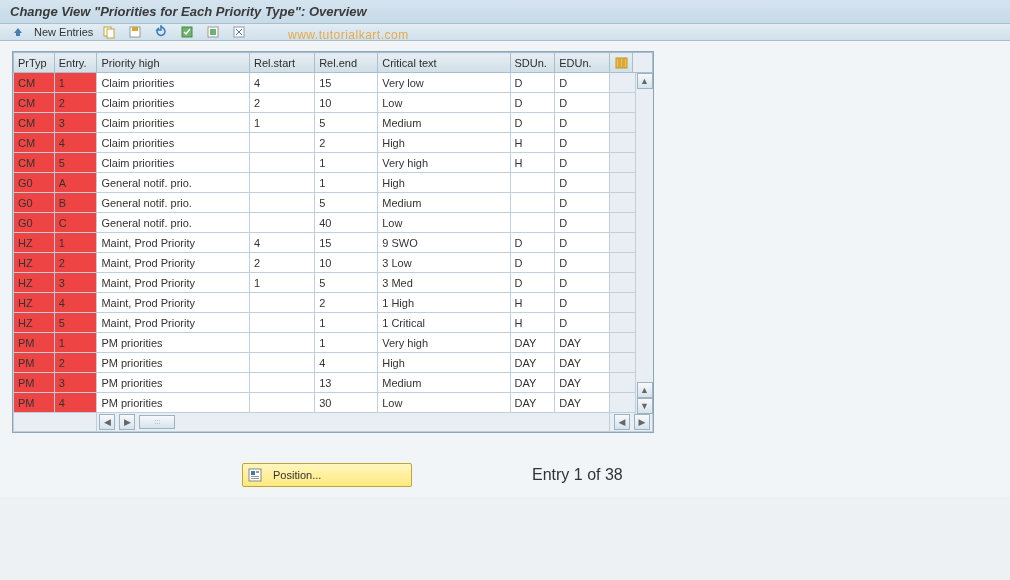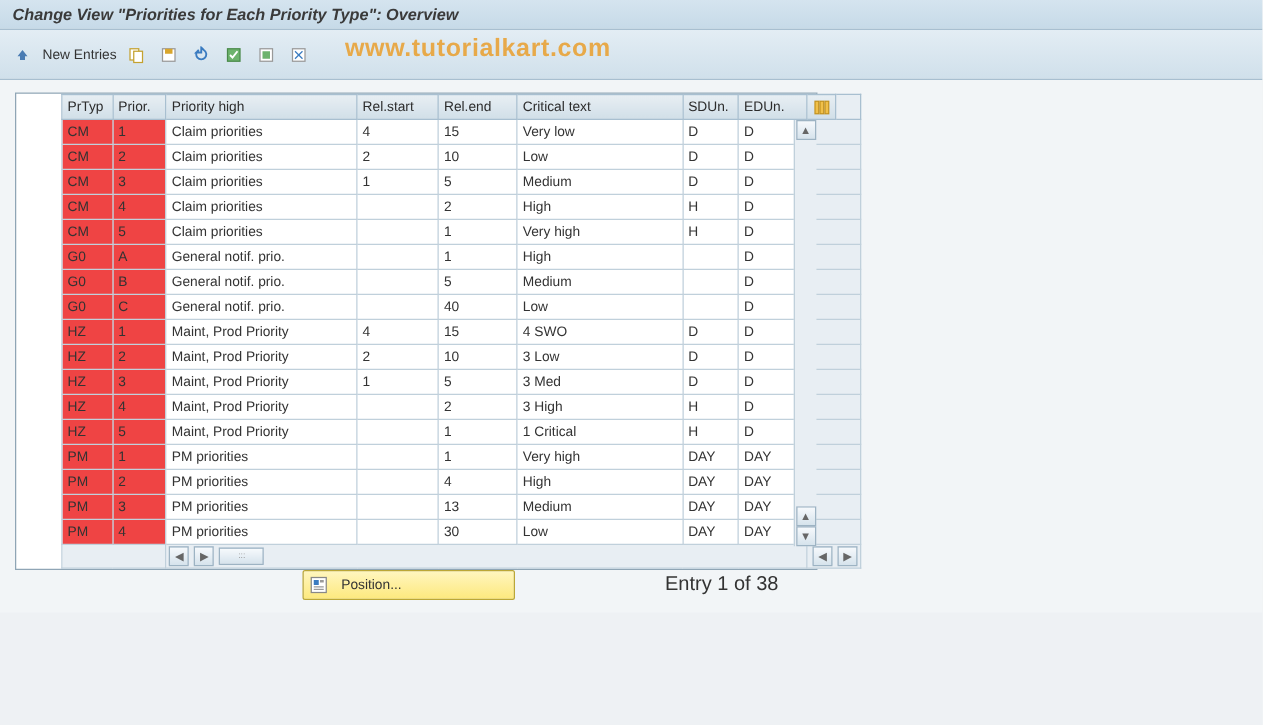--- a/index.html
+++ b/index.html
@@ -19,62 +19,61 @@
       padding: 4px 10px;
       font-weight: bold;
       font-style: italic;
       font-size: 13px;
       color: #3a3a3a;
     }
     .toolbar {
       background: linear-gradient(#e3edf4, #d0e0eb);
       border-bottom: 1px solid #a8bfd0;
       padding: 3px 8px;
-      height: 40px;
+      height: 17px;
       display: flex;
       align-items: center;
       gap: 6px;
       position: relative;
     }
     .toolbar .tb-btn {
       width: 20px;
       height: 20px;
       border: 1px solid transparent;
       display: flex;
       align-items: center;
       justify-content: center;
       cursor: pointer;
       border-radius: 2px;
     }
     .watermark {
       position: absolute;
-      left: 276px;
+      left: 288px;
       top: 4px;
       color: #e9a338;
-      font-size: 20px;
+      font-size: 12px;
       letter-spacing: 0.5px;
-      font-weight: bold;
+      font-weight: normal;
       opacity: 0.9;
       pointer-events: none;
     }
     .content-area {
       padding: 10px 12px;
       background: #f2f5f7;
     }
     .table-wrapper {
       border: 1px solid #8fa5b5;
       background: #fff;
       width: 642px;
       position: relative;
     }
     table {
       border-collapse: collapse;
       width: 100%;
       table-layout: fixed;
-      margin-left: 36px;
     }
     th {
       background: linear-gradient(#e7eef3, #d1dfe8);
       border: 1px solid #a8bfd0;
       font-weight: normal;
       text-align: left;
       padding: 3px 4px;
       font-size: 11px;
       color: #2c2c2c;
       height: 20px;
@@ -163,20 +162,21 @@
       height: 14px;
       background: linear-gradient(#f6f9fc, #d6e3ec);
       border: 1px solid #9db3c3;
       margin-left: 2px;
       font-size: 7px;
       color: #999;
       text-align: center;
       line-height: 12px;
     }
     .footer-area {
+      margin-top: 30px;
       display: flex;
       align-items: center;
       justify-content: flex-start;
       padding-left: 230px;
       gap: 120px;
     }
     .position-btn {
       background: linear-gradient(#fff6bf, #fde97e);
       border: 1px solid #bba736;
       padding: 3px 32px 3px 4px;
@@ -259,21 +259,21 @@
           <col class="col-relend">
           <col class="col-ptext">
         <col class="col-sdun">
           <col class="col-edun">
           <col class="col-selector">
           <col class="scroll-col">
       </colgroup>
       <thead>
         <tr>
           <th>PrTyp</th>
-          <th>Prior.</th>
+          <th>Entry.</th>
           <th>Priority high</th>
           <th>Rel.start</th>
           <th>Rel.end</th>
           <th>Critical text</th>
           <th>SDUn.</th>
           <th>EDUn.</th>
           <th class="selector-head">
             <span class="selector-icon"><svg width="14" height="14" viewBox="0 0 14 14">
                   <rect x="2" y="2" width="3" height="10" fill="#f0c04a" stroke="#c4931f"></rect>
                   <rect x="6" y="2" width="3" height="10" fill="#f0c04a" stroke="#c4931f"></rect>
@@ -371,21 +371,21 @@
             <td></td>
             <td>D</td>
             <td colspan="2" style="background: rgb(232, 238, 243);"></td>
           </tr>
           <tr>
             <td class="key">HZ</td>
             <td class="key">1</td>
             <td>Maint, Prod Priority</td>
             <td>4</td>
             <td>15</td>
-            <td>4 SWO</td>
+            <td>9 SWO</td>
             <td>D</td>
             <td>D</td>
             <td colspan="2" style="background: rgb(232, 238, 243);"></td>
           </tr>
           <tr>
             <td class="key">HZ</td>
             <td class="key">2</td>
             <td>Maint, Prod Priority</td>
             <td>2</td>
             <td>10</td>
@@ -404,21 +404,21 @@
             <td>D</td>
             <td>D</td>
             <td colspan="2" style="background: rgb(232, 238, 243);"></td>
           </tr>
           <tr>
             <td class="key">HZ</td>
             <td class="key">4</td>
             <td>Maint, Prod Priority</td>
             <td></td>
             <td>2</td>
-            <td>3 High</td>
+            <td>1 High</td>
             <td>H</td>
             <td>D</td>
             <td colspan="2" style="background: rgb(232, 238, 243);"></td>
           </tr>
           <tr>
             <td class="key">HZ</td>
             <td class="key">5</td>
             <td>Maint, Prod Priority</td>
             <td></td>
             <td>1</td>

